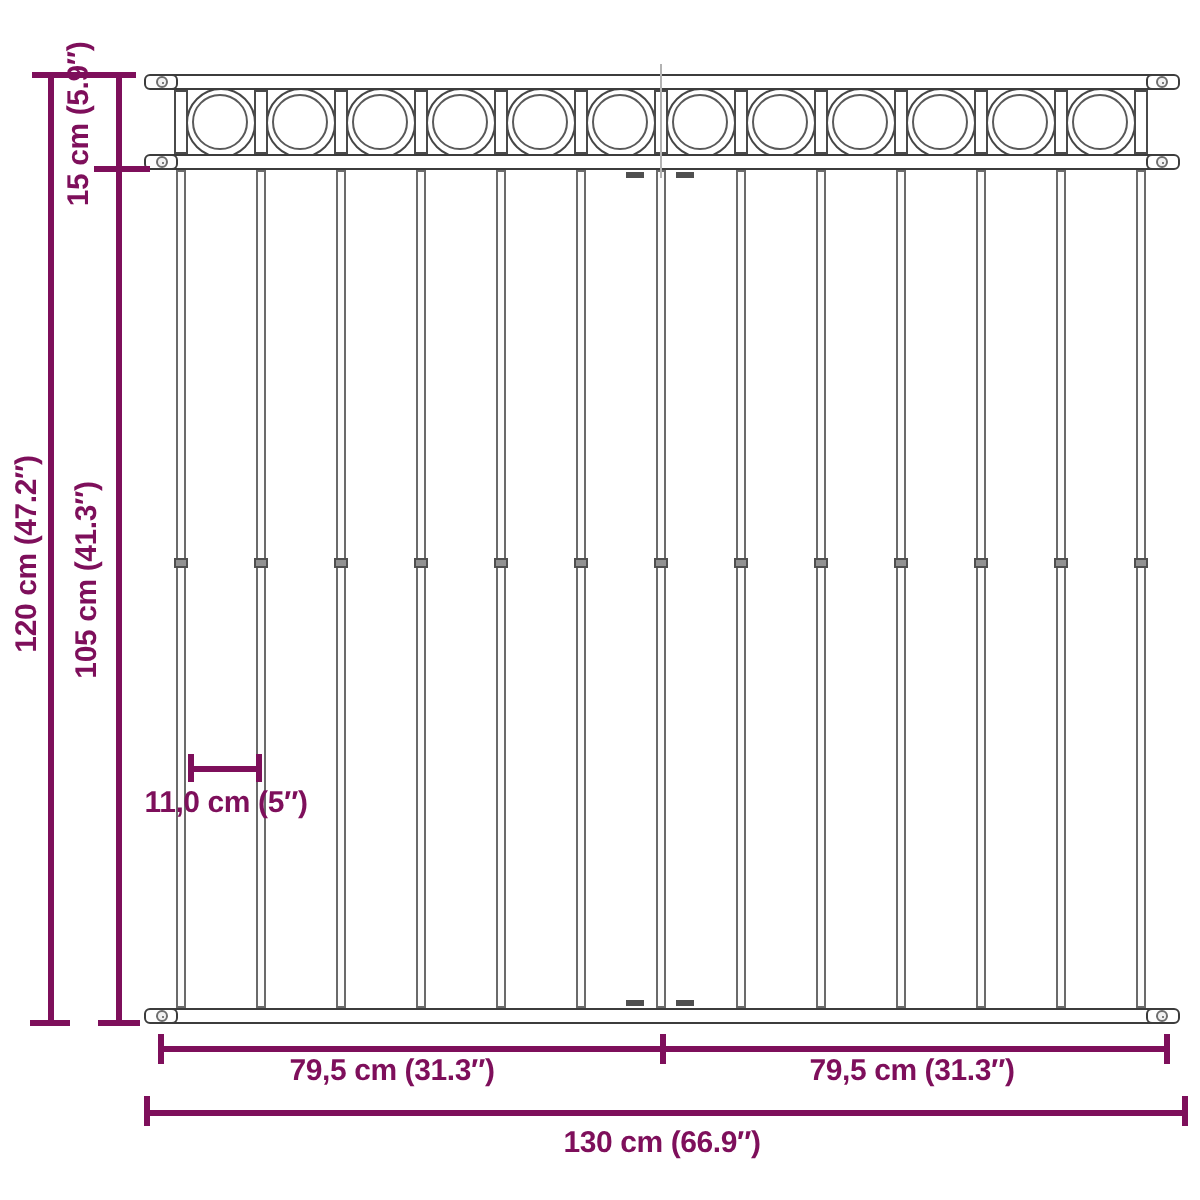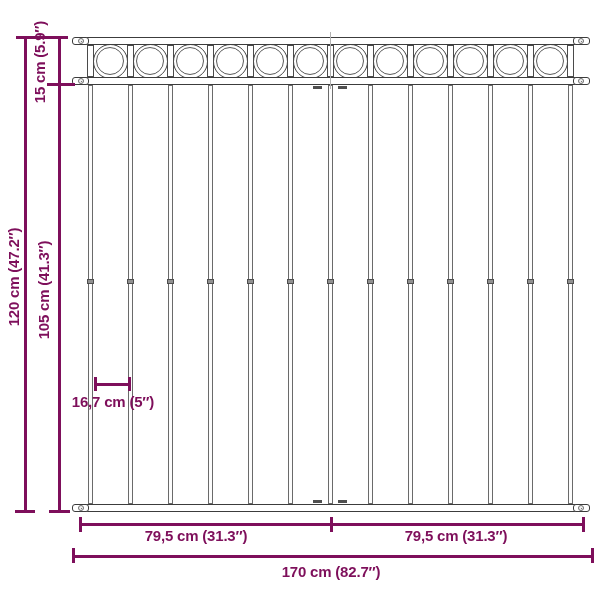--- a/index.html
+++ b/index.html
@@ -130,32 +130,32 @@
     <div class="dim" style="left:47px; top:83px; width:28px; height:3px"></div>
     <div class="dim" style="left:49px; top:509.5px; width:21px; height:3px"></div>
     <div class="dim-label vert" style="left:-5px; top:53px; width:90px">15 cm (5.9″)</div>
     <div class="dim-label vert" style="left:-12px; top:281px; width:112px">105 cm (41.3″)</div>
   </div>
 
   <div>
     <div class="dim" style="left:96px; top:382.5px; width:34px; height:3px"></div>
     <div class="dim" style="left:93.5px; top:377px; width:3px; height:14px"></div>
     <div class="dim" style="left:127.5px; top:377px; width:3px; height:14px"></div>
-    <div class="dim-label" style="left:53px; top:393px; width:120px">16,7 cm (5″)</div>
+    <div class="dim-label" style="left:53px; top:393px; width:120px">11,0 cm (5″)</div>
   </div>
 
   <div>
     <div class="dim" style="left:80px; top:522.5px; width:503px; height:3px"></div>
     <div class="dim" style="left:78.5px; top:516.5px; width:3px; height:15px"></div>
     <div class="dim" style="left:329.5px; top:516.5px; width:3px; height:15px"></div>
     <div class="dim" style="left:581.5px; top:516.5px; width:3px; height:15px"></div>
     <div class="dim-label" style="left:126px; top:527px; width:140px">79,5 cm (31.3″)</div>
     <div class="dim-label" style="left:386px; top:527px; width:140px">79,5 cm (31.3″)</div>
   </div>
 
   <div>
     <div class="dim" style="left:73px; top:554.5px; width:519px; height:3px"></div>
     <div class="dim" style="left:71.5px; top:548px; width:3px; height:15px"></div>
     <div class="dim" style="left:590.5px; top:548px; width:3px; height:15px"></div>
-    <div class="dim-label" style="left:256px; top:563px; width:150px">170 cm (82.7″)</div>
+    <div class="dim-label" style="left:256px; top:563px; width:150px">130 cm (66.9″)</div>
   </div>
 
 </div>
 
 </body></html>

